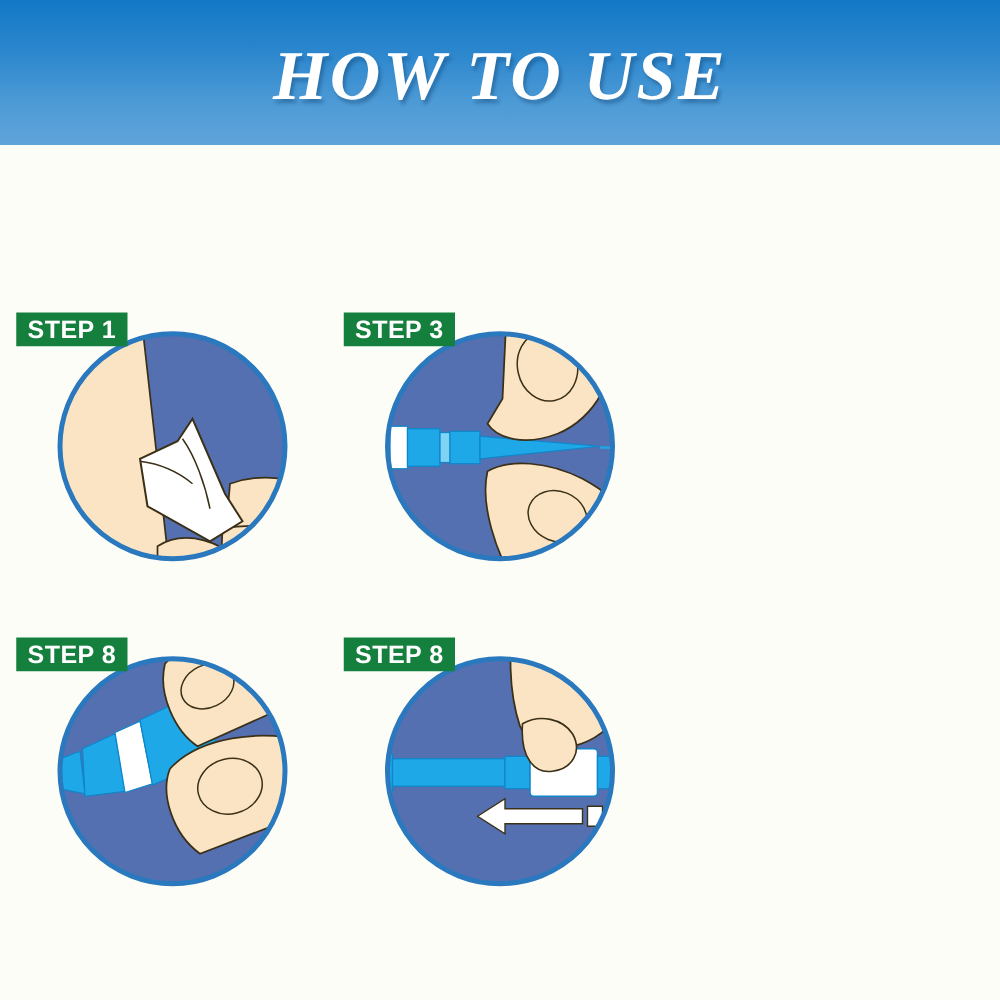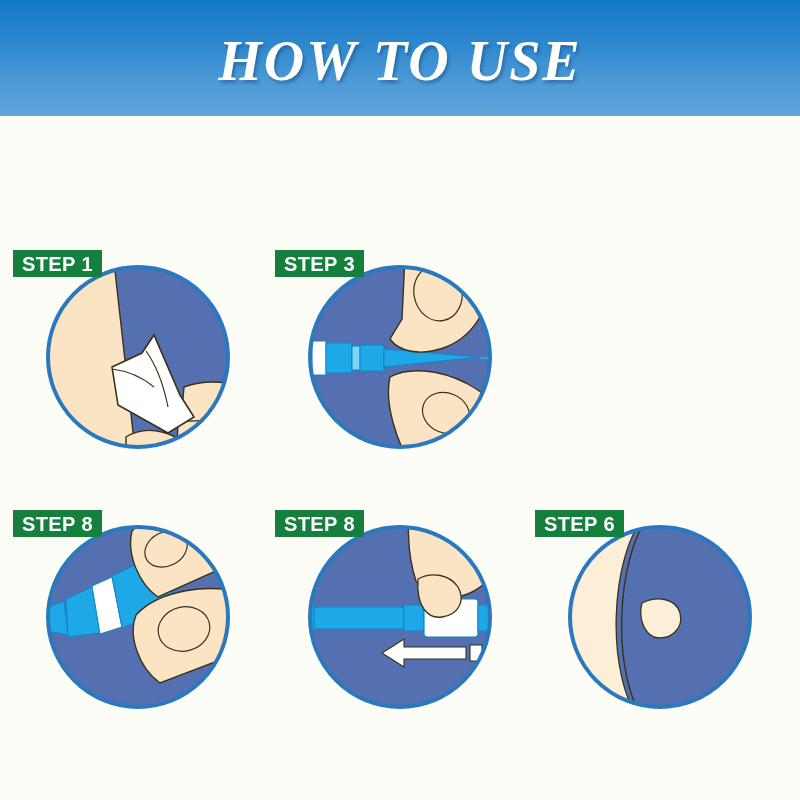--- a/index.html
+++ b/index.html
@@ -211,33 +211,14 @@
         <path d="M 148 92 C 162 84 180 88 188 100 C 196 114 188 128 172 130 C 158 132 146 120 148 92 Z" fill="#fbe4c3" stroke="#3b3018" stroke-width="1.3"></path>
 
         <path d="M 112 166 L 134 152 L 134 160 L 196 160 L 196 172 L 134 172 L 134 180 Z" fill="#ffffff" stroke="#3b3018" stroke-width="1.1"></path>
         <path d="M 200 158 L 212 158 L 212 174 L 200 174 Z" fill="#ffffff" stroke="#3b3018" stroke-width="1.1"></path>
       </g>
       <circle cx="130" cy="130" r="90" fill="none" stroke="#2a78bd" stroke-width="4"></circle>
     </svg>
     <div class="step-tag">STEP 8</div>
   </div>
 
-  <div class="step-cell r1 c2">
-    <svg class="step-svg" viewBox="0 0 260 260">
-      <defs>
-        <clipPath id="clip6">
-            <circle cx="130" cy="130" r="90"></circle>
-          </clipPath>
-      </defs>
-      <circle cx="130" cy="130" r="90" fill="#5570b0"></circle>
-      <g clip-path="url(#clip6)">
-
-        <path d="M 116 28 C 80 66 74 190 112 236 L 20 236 L 20 28 Z" fill="#fdeed7" stroke="#3b3018" stroke-width="1.3"></path>
-        <path d="M 120 28 C 86 68 80 190 116 236" fill="none" stroke="#3b3018" stroke-width="1.4"></path>
-
-        <path d="M 112 116 C 128 108 146 112 150 126 C 154 142 140 154 124 150 C 114 146 108 130 112 116 Z" fill="#fdeed7" stroke="#3b3018" stroke-width="1.3"></path>
-      </g>
-      <circle cx="130" cy="130" r="90" fill="none" stroke="#2a78bd" stroke-width="4"></circle>
-    </svg>
-    <div class="step-tag">STEP 6</div>
-  </div>
 
 </div>
 
 </body></html>

